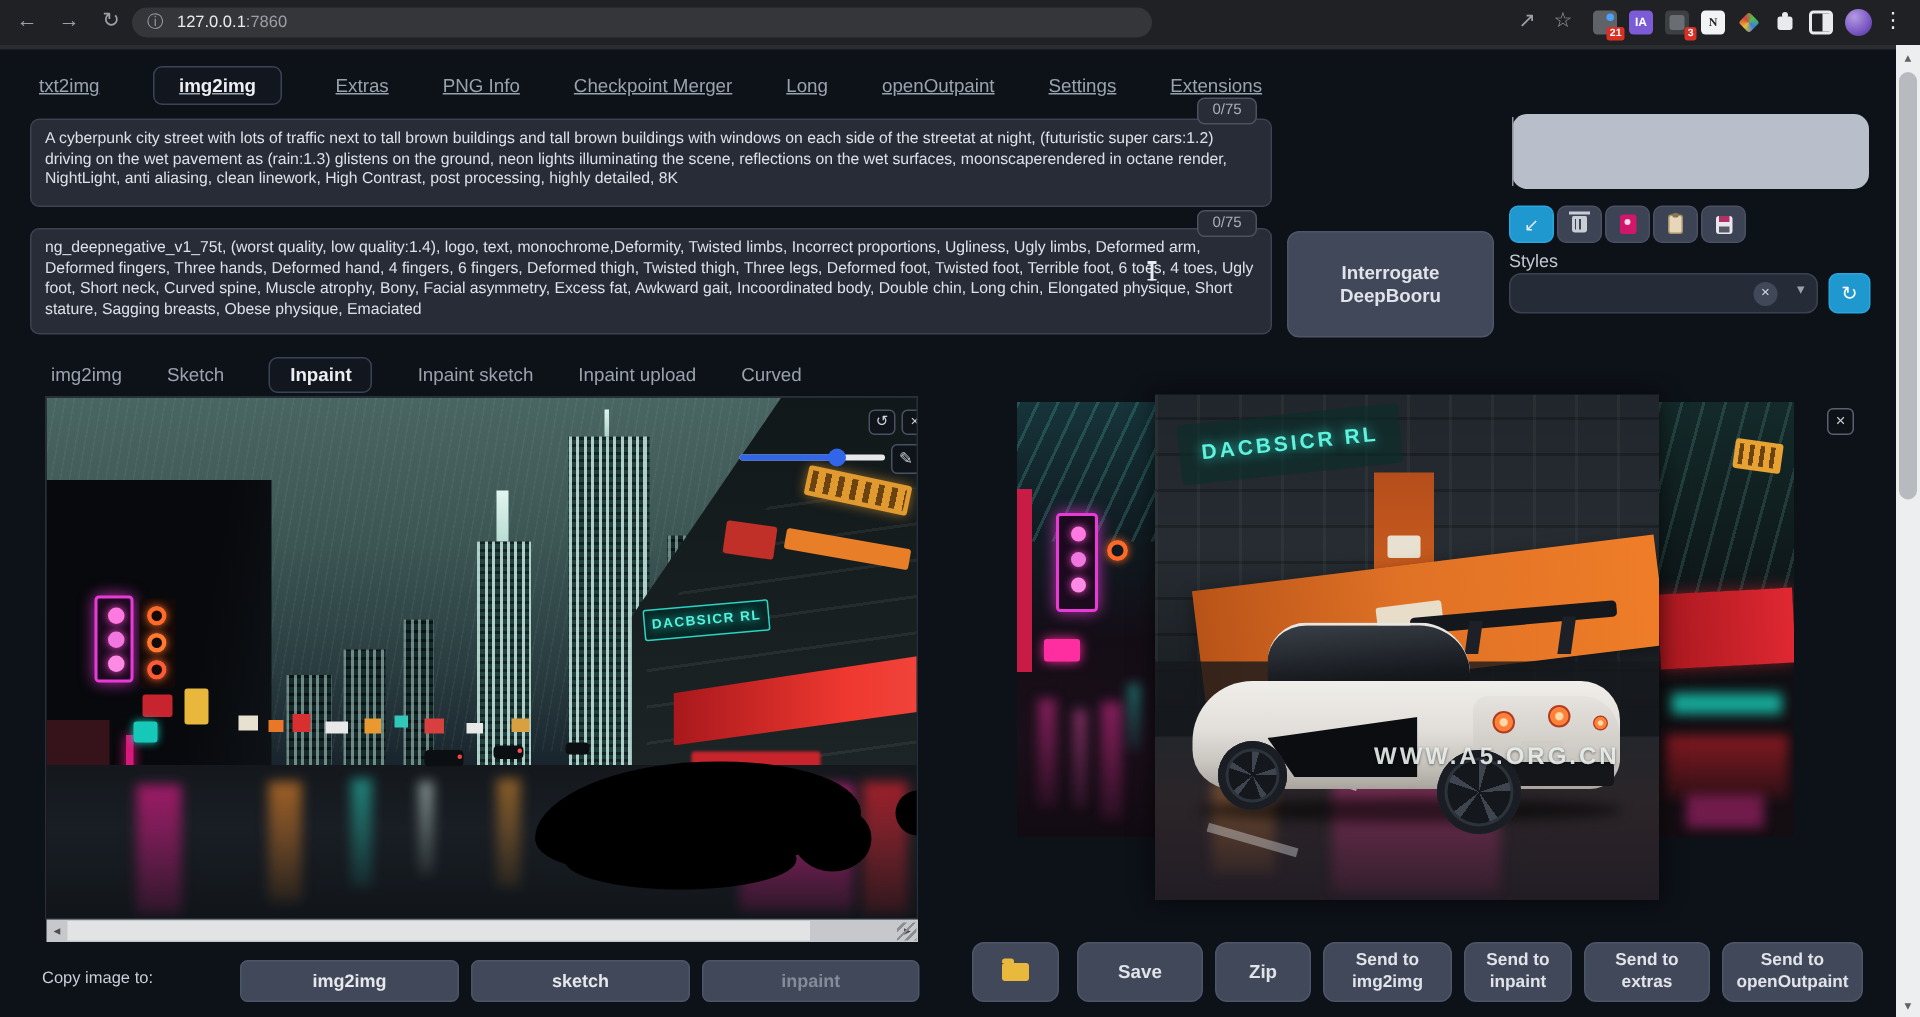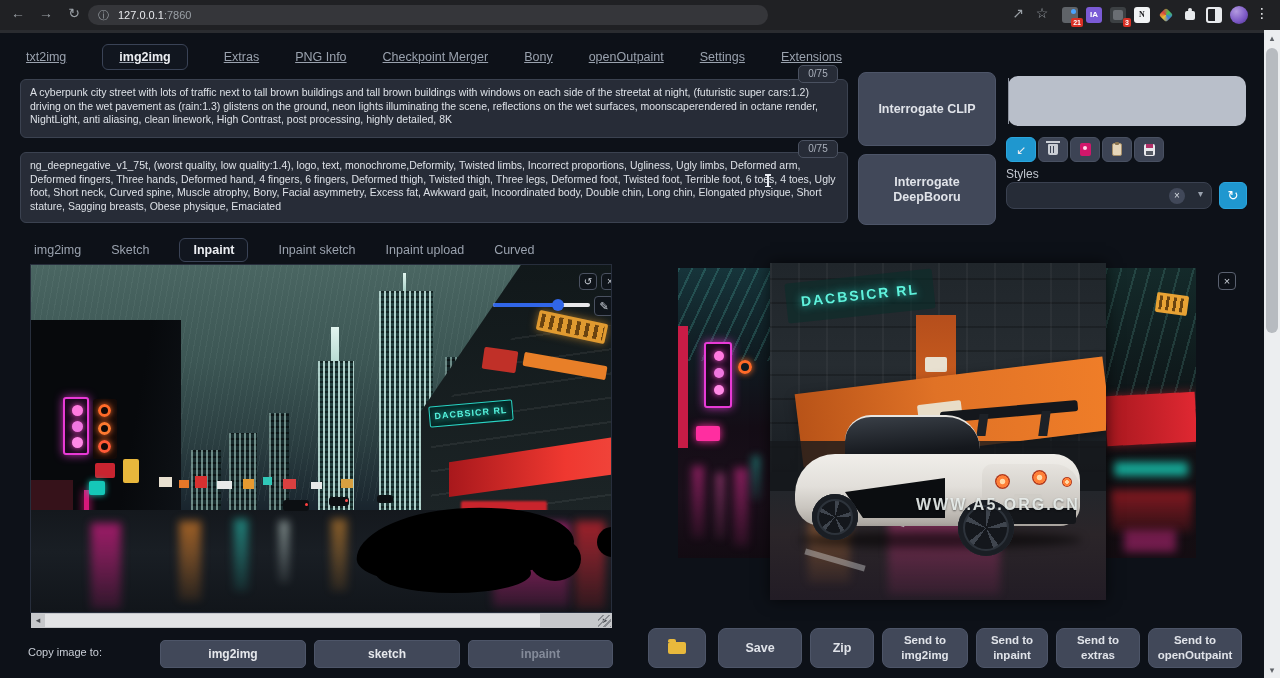--- a/index.html
+++ b/index.html
@@ -221,36 +221,33 @@
     <span class="navglyph" style="left:1252px;color:#e8eaed;">⋮</span>
   </div>
   <div class="chrome-strip"></div>
 
   <div class="main-tabs">
     <span class="tab">txt2img</span>
     <span class="tab active">img2img</span>
     <span class="tab">Extras</span>
     <span class="tab">PNG Info</span>
     <span class="tab">Checkpoint Merger</span>
-    <span class="tab">Bony</span>
+    <span class="tab">Long</span>
     <span class="tab">openOutpaint</span>
     <span class="tab">Settings</span>
     <span class="tab">Extensions</span>
   </div>
 
   <div class="ta" style="left:20px;top:79px;width:828px;height:59px;">A cyberpunk city street with lots of traffic next to tall brown buildings and tall brown buildings with windows on each side of the streetat at night, (futuristic super cars:1.2) driving on the wet pavement as (rain:1.3) glistens on the ground, neon lights illuminating the scene, reflections on the wet surfaces, moonscaperendered in octane render, NightLight, anti aliasing, clean linework, High Contrast, post processing, highly detailed, 8K</div>
   <div class="counter" style="left:798px;top:65px;">0/75</div>
 
   <div class="ta" style="left:20px;top:152px;width:828px;height:71px;">ng_deepnegative_v1_75t, (worst quality, low quality:1.4), logo, text, monochrome,Deformity, Twisted limbs, Incorrect proportions, Ugliness, Ugly limbs, Deformed arm, Deformed fingers, Three hands, Deformed hand, 4 fingers, 6 fingers, Deformed thigh, Twisted thigh, Three legs, Deformed foot, Twisted foot, Terrible foot, 6 toes, 4 toes, Ugly foot, Short neck, Curved spine, Muscle atrophy, Bony, Facial asymmetry, Excess fat, Awkward gait, Incoordinated body, Double chin, Long chin, Elongated physique, Short stature, Sagging breasts, Obese physique, Emaciated</div>
   <div class="counter" style="left:798px;top:140px;">0/75</div>
   <div class="textcursor" style="left:767px;top:174px;"></div>
 
-  <div class="gbtn" style="left:858px;top:72px;width:138px;height:74px;">
-    <span>Interrogate CLIP</span>
-  </div>
   <div class="gbtn" style="left:858px;top:154px;width:138px;height:71px;text-align:center;">
     <span>Interrogate</span>
     <span>DeepBooru</span>
   </div>
 
   <div class="lightpair">
     <div class="div"></div>
   </div>
 
   <div class="ibtn teal" style="left:1006px;">

